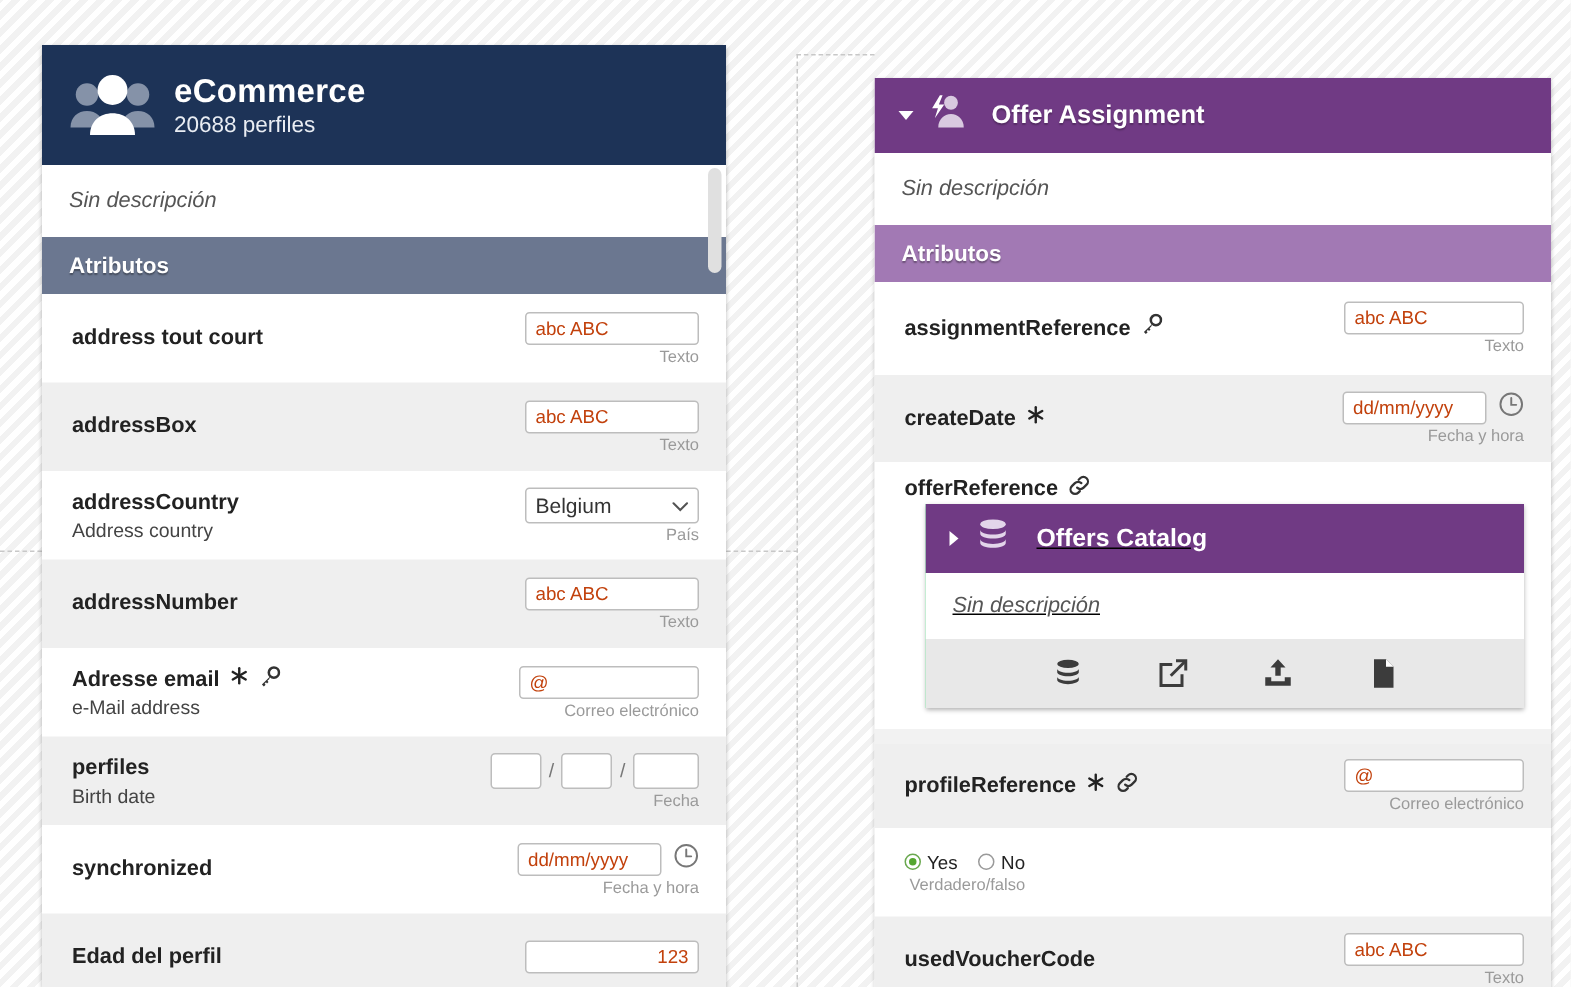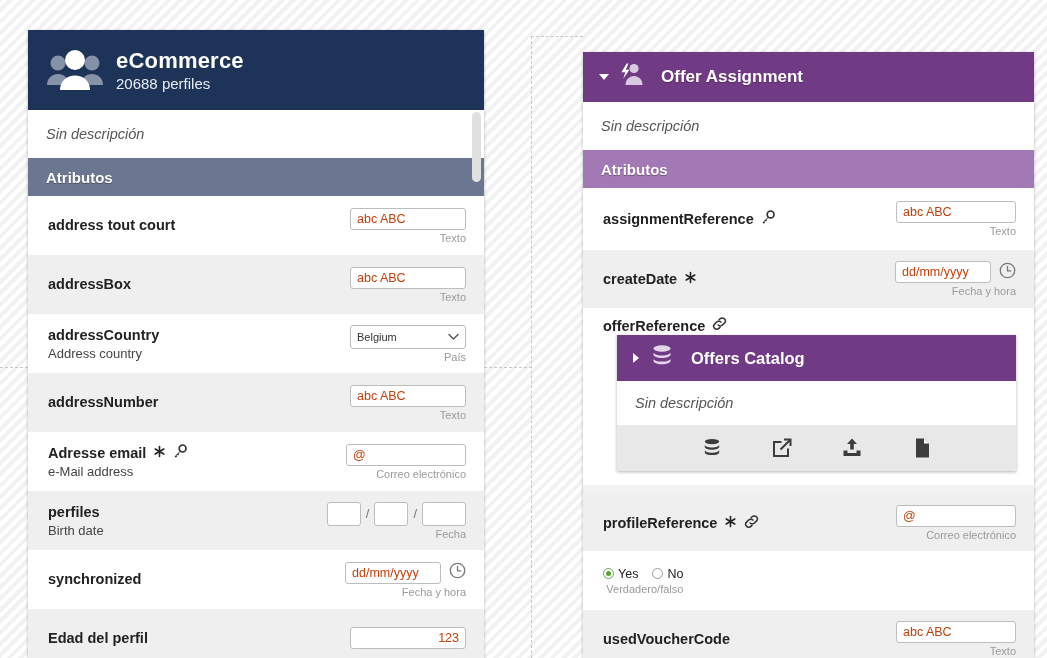--- a/index.html
+++ b/index.html
@@ -126,21 +126,21 @@
     font-family: "Liberation Sans", sans-serif;
   }
   .inp.num { justify-content: flex-end; }
   .inp.wide { width: 120px; }
   .sel {
     width: 116px; height: 24px;
     border: 1px solid #bdbdbd; border-radius: 3px;
     background: #fff;
     display: flex; align-items: center; justify-content: space-between;
     padding: 0 6px; box-sizing: border-box;
-    font-size: 11px; color: #333;
+    font-size: 14px; color: #333;
   }
   .date3 { display: flex; align-items: center; gap: 5px; }
   .date3 .seg {
     width: 32px; height: 22px;
     border: 1px solid #bdbdbd; border-radius: 3px; background: #fff;
   }
   .date3 .sep { color: #777; font-size: 13px; }
   .datetime { display: flex; align-items: center; gap: 8px; }
   .radio-grp { display: flex; align-items: center; gap: 14px; font-size: 12.5px; color: #222; }
   .radio-grp .ritem { display: flex; align-items: center; gap: 4px; }
@@ -194,20 +194,21 @@
     color: #fff; font-size: 17px; font-weight: bold; margin-left: 6px;
     text-shadow: 0 1px 1px rgba(0,0,0,.25);
   }
 
   
   .nested-wrap { padding: 0 18px 14px 34px; background:#fff; }
   .nested-card {
     box-shadow: 0 1px 3px rgba(0,0,0,0.3);
     background: #86efac;
     overflow: hidden;
+    text-decoration: underline;
   }
   .nested-header {
     background: #703a84;
     height: 46px;
     display: flex; align-items: center;
     gap: 10px;
     padding: 0 16px;
     box-sizing: border-box;
   }
   .nested-title { color: #fff; font-size: 16.5px; font-weight: bold; margin-left: 6px; }

